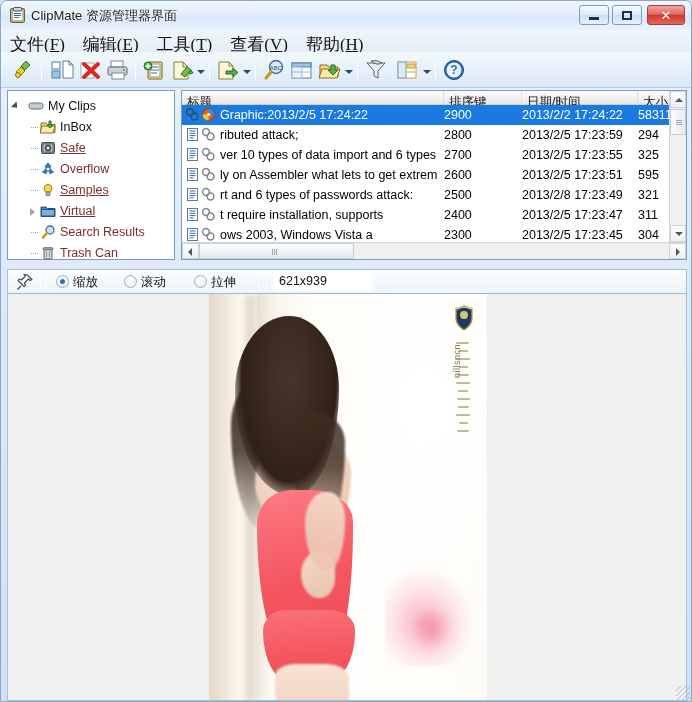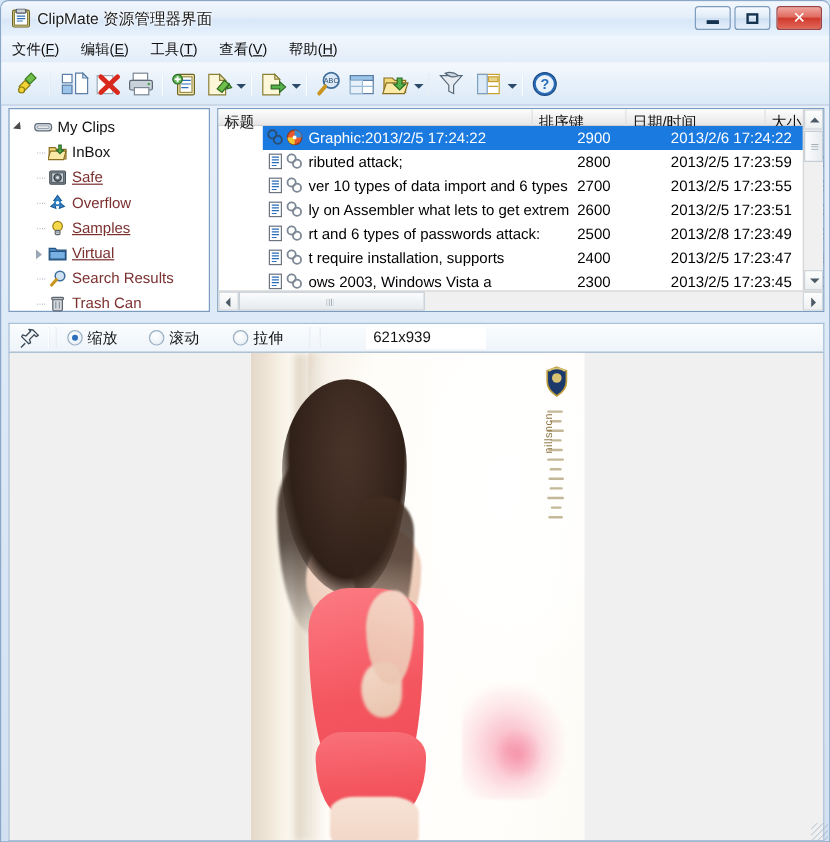--- a/index.html
+++ b/index.html
@@ -65,22 +65,22 @@
 
   
   #menubar {
     position: absolute; left: 0; top: 29px;
     width: 692px; height: 22px;
     background: linear-gradient(180deg,#f0f6fd 0%,#e3edf9 100%);
   }
   .menu-item {
     position: relative; float: left;
     padding: 3px 9px 0 9px;
-    font-size: 12px; color: #111;
-    height: 22px; cursor: default;
+    font-size: 17px; color: #111;
+    height: 22px; cursor: default; font-family: Liberation Serif, serif;
   }
   .menu-item u { text-decoration: underline; }
 
   
   #toolbar {
     position: absolute; left: 0; top: 51px;
     width: 692px; height: 36px;
     background: linear-gradient(180deg,#f3f8fd 0%,#e6f0fa 55%,#dbe9f7 100%);
     border-bottom: 1px solid #b9cbe0;
   }
@@ -180,21 +180,21 @@
     position: absolute; top: 0; height: 21px;
     padding: 3px 0 0 5px;
     font-size: 12.5px; color: #111;
     border-right: 1px solid #dfdfdf;
     white-space: nowrap; overflow: hidden;
     cursor: default;
   }
   #list-rows { position: relative; }
   .lrow {
     position: relative; height: 20px;
-    white-space: nowrap; cursor: default; margin-left: 37px;
+    white-space: nowrap; cursor: default;
   }
   .lrow.sel { background: #1a7ae0; color: #fff; }
   .cell {
     position: absolute; top: 0;
     height: 20px; padding-top: 3px;
     font-size: 12.5px; overflow: hidden;
     white-space: nowrap;
   }
   .cell.t { left: 38px; }
   .cell.k { left: 262px; }
@@ -277,21 +277,21 @@
   }
   .radio .rlabel {
     position: absolute; left: 17px; top: 1px;
     font-size: 12.5px; color: #111;
   }
   #dim-field {
     position: absolute; left: 265px; top: 2px;
     width: 100px; height: 19px;
     background: #fff; border: none;
     padding: 2px 0 0 6px;
-    font-size: 12.5px; color: #111; margin-left: 32px;
+    font-size: 12.5px; color: #111;
   }
 
   
   #prev-area {
     position: absolute; left: 6px; top: 292px;
     width: 680px; height: 408px;
     background: #f0f0f0;
     border: 1px solid #a9bfd6;
     border-top: 1px solid #9fb6cd;
     overflow: hidden;
@@ -745,21 +745,21 @@
           <span class="ic2">
             <svg width="15" height="15" viewBox="0 0 15 15">
                 <circle cx="7.5" cy="7.5" r="6" fill="#e8592f" stroke="#8a3a1a"></circle>
                 <path d="M7.5 1.5 a6 6 0 0 1 6 6 h-6z" fill="#3a8ed6"></path>
                 <path d="M1.5 7.5 a6 6 0 0 0 6 6 v-6z" fill="#f0c92e"></path>
                 <circle cx="7.5" cy="7.5" r="1.6" fill="#fff"></circle>
               </svg>
           </span>
           <span class="cell t" style="width:218px">Graphic:2013/2/5 17:24:22</span>
           <span class="cell k" style="width:74px">2900</span>
-          <span class="cell d" style="width:114px">2013/2/6 17:24:22</span>
+          <span class="cell d" style="width:114px">2013/2/2 17:24:22</span>
           <span class="cell s" style="width:44px">583119</span>
           <span class="cell p" style="width:22px">FIF</span>
         </div>
 
         <div class="lrow">
           <span class="ic1">
             <svg width="15" height="15" viewBox="0 0 15 15">
                 <rect x="2.5" y="1.5" width="10" height="12" fill="#fff" stroke="#6b7480"></rect>
                 <g stroke="#2a6ebb">
                   <line x1="4.5" y1="4" x2="10.5" y2="4"></line>

